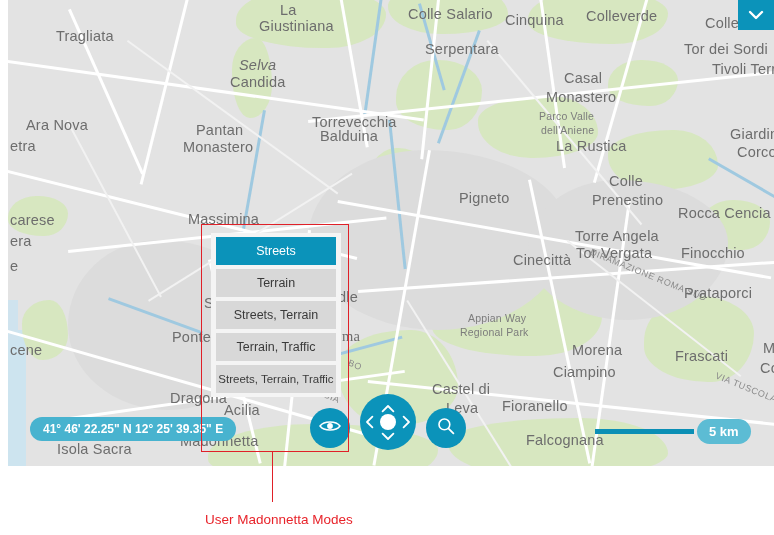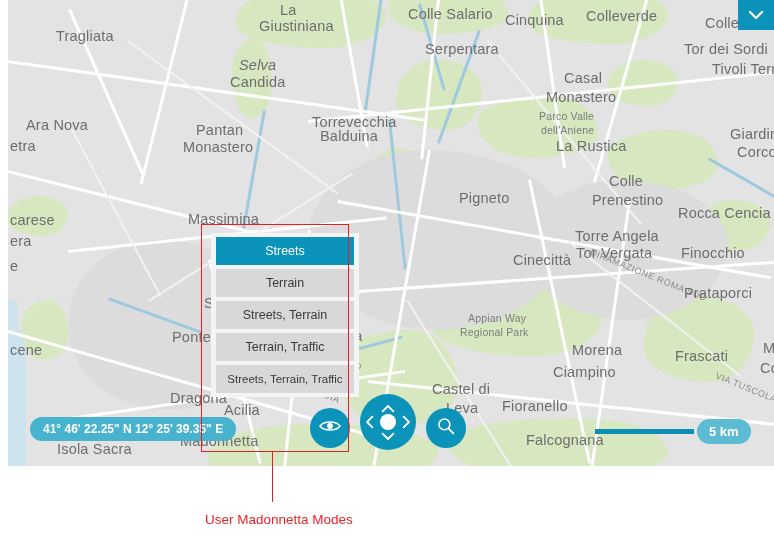--- a/index.html
+++ b/index.html
@@ -34,21 +34,21 @@
   
   #topDrop{
     position:absolute;right:0;top:0;width:36px;height:30px;
     background:#0b93ba;display:flex;align-items:center;justify-content:center;
     cursor:pointer;
   }
   #topDrop svg{display:block;}
 
   
   #modePanel{
-    position:absolute;left:211px;top:233px;width:148px;
+    position:absolute;left:211px;top:233px;width:130px;
     background:#f4f4f4;padding:4px 5px;box-sizing:border-box;
   }
   .mode-item{
     height:28px;margin-bottom:4px;background:#d8d8d8;color:#3a3a3a;
     display:flex;align-items:center;justify-content:center;
     font-size:12.5px;cursor:pointer;box-sizing:border-box;
   }
   .mode-item:last-child{margin-bottom:0;}
   .mode-item.active{background:#0b93ba;color:#ffffff;}
   .mode-item.wide{font-size:11.5px;}
@@ -209,21 +209,21 @@
         <div class="lbl" style="left: 2px; top: 258px;">e</div>
         <div class="lbl" style="left: 505px; top: 252px;">Cinecittà</div>
         <div class="lbl" style="left: 568px; top: 245px;">Tor Vergata</div>
         <div class="lbl rot" style="left: 578px; top: 270px; transform: rotate(22deg);">DIRAMAZIONE ROMA SUD</div>
         <div class="lbl" style="left: 676px; top: 285px;">Prataporci</div>
         <div class="lbl" style="left: 196px; top: 295px;">Sp</div>
         <div class="lbl" style="left: 330px; top: 289px;">dle</div>
         <div class="lbl sm" style="left: 460px; top: 312px;">Appian Way</div>
         <div class="lbl sm" style="left: 452px; top: 326px;">Regional Park</div>
         <div class="lbl" style="left: 164px; top: 329px;">Ponte</div>
-        <div class="lbl" style="left: 334px; top: 328px;">ma</div>
+        <div class="lbl" style="left: 334px; top: 328px; font-family: Liberation Serif, serif;">ma</div>
         <div class="lbl" style="left: 564px; top: 342px;">Morena</div>
         <div class="lbl" style="left: 667px; top: 348px;">Frascati</div>
         <div class="lbl" style="left: 2px; top: 342px;">cene</div>
         <div class="lbl" style="left: 755px; top: 340px;">M</div>
         <div class="lbl" style="left: 545px; top: 364px;">Ciampino</div>
         <div class="lbl" style="left: 752px; top: 360px;">Cor</div>
         <div class="lbl rot" style="left: 340px; top: 360px; transform: rotate(22deg);">BO</div>
         <div class="lbl" style="left: 162px; top: 390px;">Dragona</div>
         <div class="lbl" style="left: 424px; top: 381px;">Castel di</div>
         <div class="lbl rot" style="left: 278px; top: 385px; transform: rotate(22deg);">VIA CASSIA</div>

